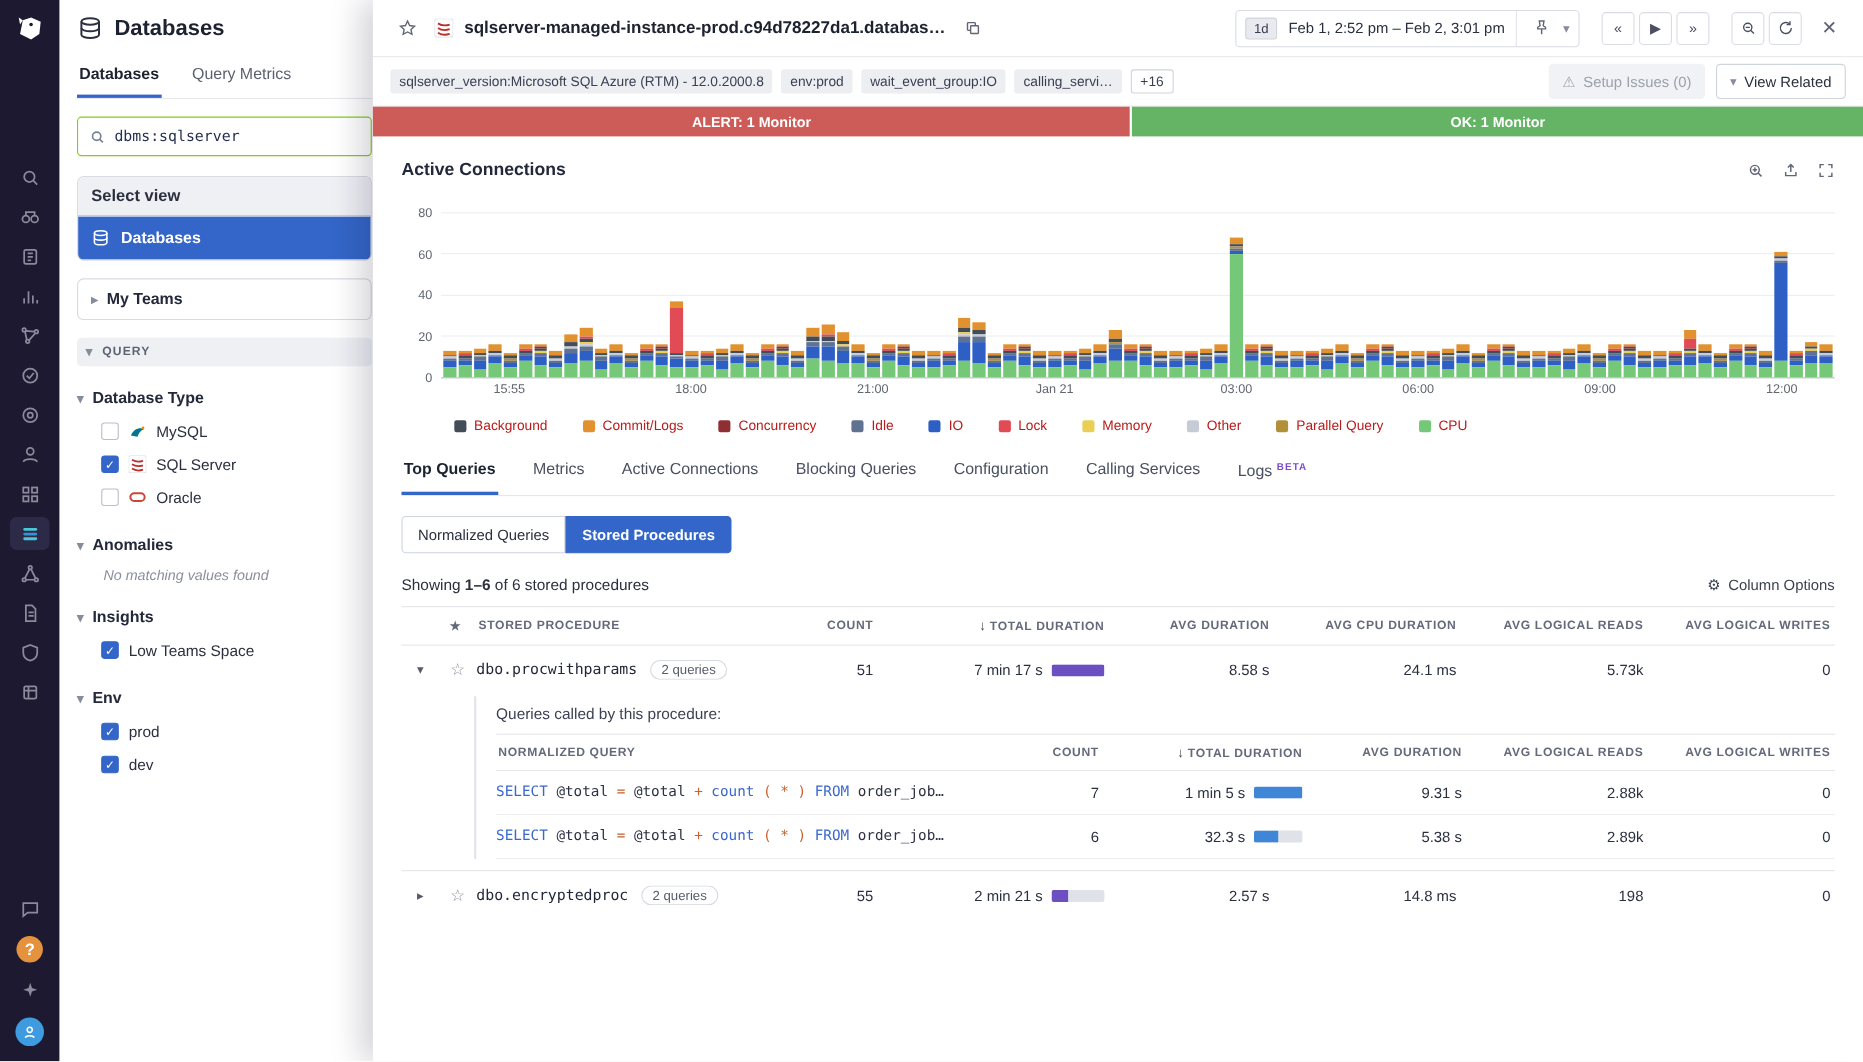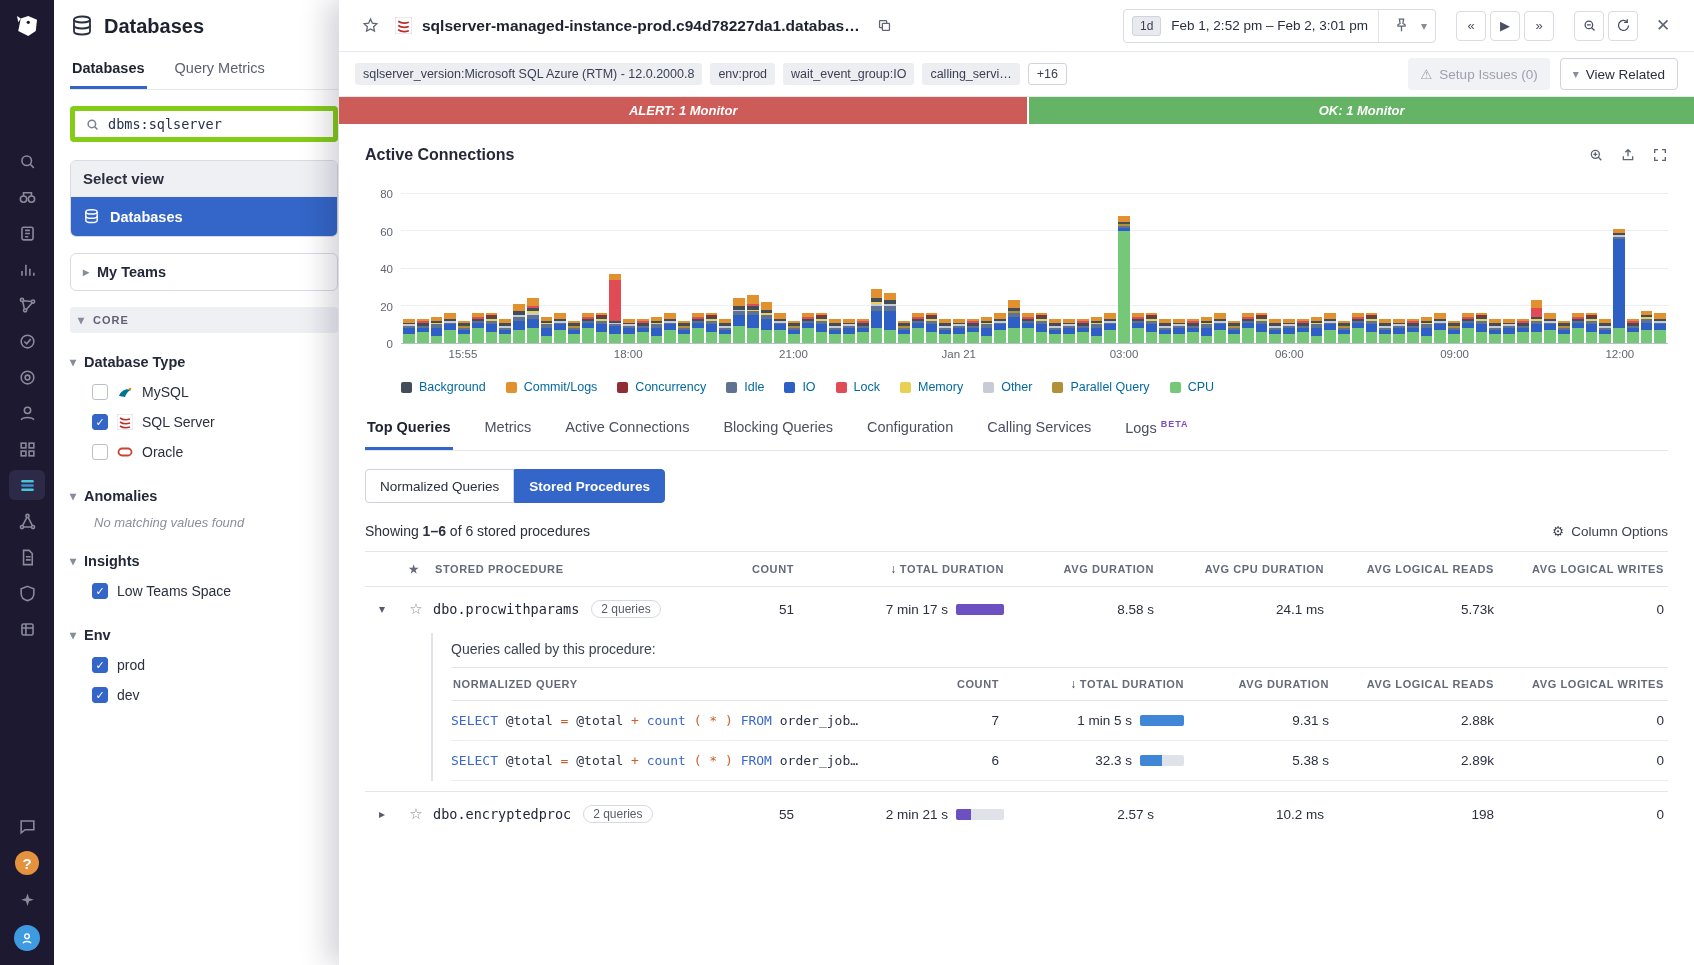--- a/index.html
+++ b/index.html
@@ -19,21 +19,21 @@
   .avatar-dot { width:26px; height:26px; border-radius:50%; background:#3f9be0; display:flex; align-items:center; justify-content:center; color:#fff; font-size:12px; cursor:pointer; }
 
   
   .left-panel { position:absolute; left:54px; top:0; bottom:0; width:300px; background:#fff; padding:14px 16px 0 16px; }
   .lp-head { display:flex; align-items:center; gap:10px; }
   .lp-head svg { width:24px; height:24px; color:#2b3040; }
   .lp-title { font-size:20px; font-weight:700; color:#1d2230; }
   .lp-tabs { display:flex; gap:26px; margin-top:14px; border-bottom:1px solid #e6e8ec; }
   .lp-tab { padding:8px 2px 10px; font-size:14.5px; color:#5b6170; cursor:pointer; }
   .lp-tab.active { color:#1d2230; font-weight:700; border-bottom:3px solid #3366c8; }
-  .searchbox { margin-top:16px; height:36px; border:5px solid #84cc16; border-radius:4px; display:flex; align-items:center; gap:8px; padding:0 10px; }
+  .searchbox { margin-top:16px; height:36px; border:1px solid #84cc16; border-radius:4px; display:flex; align-items:center; gap:8px; padding:0 10px; }
   .searchbox svg { width:15px; height:15px; color:#7a8093; flex:none; }
   .searchbox .val { font-family:"DejaVu Sans Mono", monospace; font-size:13.5px; color:#25304f; white-space:nowrap; }
   .sv-card { margin-top:18px; border:1px solid #d8dbe2; border-radius:6px; overflow:hidden; }
   .sv-head { background:#eef0f4; padding:9px 12px; font-size:15px; font-weight:700; color:#2b2f3e; }
   .sv-row { height:40px; display:flex; align-items:center; gap:10px; padding:0 12px; font-size:14.5px; color:#2b2f3e; cursor:pointer; background:#fff; border-top:1px solid #e9eaee; }
   .sv-row svg { width:17px; height:17px; }
   .sv-row.active { background:#3366c8; color:#fff; font-weight:700; }
   .pill-row { margin-top:16px; border:1px solid #d8dbe2; border-radius:6px; height:38px; display:flex; align-items:center; gap:8px; padding:0 12px; font-size:14.5px; font-weight:700; color:#23283a; cursor:pointer; }
   .caret { color:#868c9c; font-size:12px; }
   .facet-search { margin-top:14px; height:34px; border:1px solid #cfd3db; border-radius:4px; display:flex; align-items:center; gap:8px; padding:0 10px; }
@@ -59,21 +59,21 @@
   .time-text { font-size:13.5px; color:#2a2f3e; white-space:nowrap; cursor:pointer; }
   .timebox-right { display:flex; align-items:center; gap:4px; border-left:1px solid #e2e4ea; height:100%; padding:0 8px; }
   .media-group { display:flex; gap:4px; margin-left:10px; }
   .sq-btn { width:30px; height:30px; border:1px solid #d9dce3; border-radius:4px; display:flex; align-items:center; justify-content:center; color:#4a4f63; font-size:13px; cursor:pointer; background:#fff; }
   .ov-tags { min-height:42px; flex:none; display:flex; align-items:center; gap:8px; padding:6px 16px; border-bottom:1px solid #e7e8ec; }
   .tag-chip { background:#eceef2; border-radius:3px; padding:4px 8px; font-size:12.5px; color:#3a3f52; white-space:nowrap; cursor:pointer; }
   .tag-more { background:#fff; border:1px solid #d0d4dc; border-radius:3px; padding:3px 8px; font-size:12.5px; color:#3a3f52; cursor:pointer; }
   .ov-tags-right { margin-left:auto; display:flex; gap:10px; align-items:center; }
   .setup-btn { background:#f1f2f5; border-radius:4px; height:32px; display:flex; align-items:center; gap:7px; padding:0 12px; font-size:13.5px; color:#9ba1ad; cursor:default; }
   .related-btn { background:#fff; border:1px solid #cfd3db; border-radius:4px; height:32px; display:flex; align-items:center; gap:7px; padding:0 12px; font-size:13.5px; color:#2b2f3e; cursor:pointer; }
-  .monitor-bar { flex:none; display:flex; gap:2px; height:27px;font-style:italic; }
+  .monitor-bar { flex:none; display:flex; gap:2px; height:27px; }
   .mon-seg { display:flex; align-items:center; justify-content:center; color:#fff; font-size:13px; font-weight:700; cursor:pointer; }
   .mon-alert { flex:0 0 50.8%; background:#cd5b58; }
   .mon-ok { flex:1; background:#65b365; }
 
   .ov-scroll { flex:1; overflow:hidden; padding:0 26px; }
 
   
   .chart-card { padding-top:22px; }
   .chart-titlerow { display:flex; align-items:center; }
   .chart-title { font-size:16px; font-weight:600; color:#23283a; }
@@ -83,21 +83,21 @@
   .y-axis { width:36px; position:relative; flex:none; }
   .ytick { position:absolute; right:8px; transform:translateY(50%); font-size:11.5px; color:#61666f; }
   .plot { position:relative; flex:1; height:150px; border-bottom:1px solid #b9bdc7; }
   .gridline { position:absolute; left:0; right:0; height:1px; background:#edeef2; }
   .bars { position:absolute; inset:0; display:flex; align-items:flex-end; gap:2px; padding:0 2px; }
   .bar { flex:1; height:100%; display:flex; flex-direction:column-reverse; justify-content:flex-start; cursor:pointer; }
   .seg { width:100%; }
   .x-axis { position:relative; height:20px; margin-left:36px; }
   .xtick { position:absolute; top:4px; transform:translateX(-50%); font-size:11.5px; color:#61666f; white-space:nowrap; }
   .legend { display:flex; flex-wrap:wrap; gap:6px 20px; margin:16px 0 4px 36px; }
-  .legend-item { display:flex; align-items:center; gap:7px; font-size:12.5px; color:#0369a1; cursor:pointer; }
+  .legend-item { display:flex; align-items:center; gap:7px; font-size:12.5px; color:#b91c1c; cursor:pointer;margin-left:12px; }
   .swatch { width:11px; height:11px; border-radius:2px; }
 
   
   .qtabs { display:flex; gap:30px; border-bottom:1px solid #e4e6ea; margin-top:14px; }
   .qtab { padding:11px 2px 12px; font-size:14.5px; color:#4a5061; cursor:pointer; white-space:nowrap; }
   .qtab.active { color:#1d2230; font-weight:700; border-bottom:3px solid #3366c8; }
   .beta { font-size:9px; font-weight:700; color:#7d4bca; letter-spacing:1px; vertical-align:super; margin-left:4px; }
 
   
   .toggle-row { margin-top:18px; display:flex; }
@@ -294,21 +294,21 @@
     </div>
 
     <div class="pill-row">
       <span class="caret">▸</span>
       <span>My Teams</span>
     </div>
 
 
     <div class="core-strip">
       <span class="caret">▾</span>
-      <span>CORE</span>
+      <span>QUERY</span>
     </div>
 
     <div class="facet">
       <div class="facet-head">
         <span class="caret">▾</span>
         <span>Database Type</span>
       </div>
       <div class="facet-opt">
         <span class="cb"></span>
         <svg viewBox="0 0 16 16">
@@ -1399,21 +1399,21 @@
             <span class="badge">2 queries</span>
           </div>
           <div class="cell-r">55</div>
           <div class="dur-cell">
             <span>2 min 21 s</span>
             <span class="bartrack">
                 <span class="barfill" style="display: block; width: 32%;"></span>
               </span>
           </div>
           <div class="cell-r">2.57 s</div>
-          <div class="cell-r">10.2 ms</div>
+          <div class="cell-r">14.8 ms</div>
           <div class="cell-r">198</div>
           <div class="cell-r">0</div>
         </div>
       </div>
 
     </div>
   </section>
 </div>
 
 </body></html>

